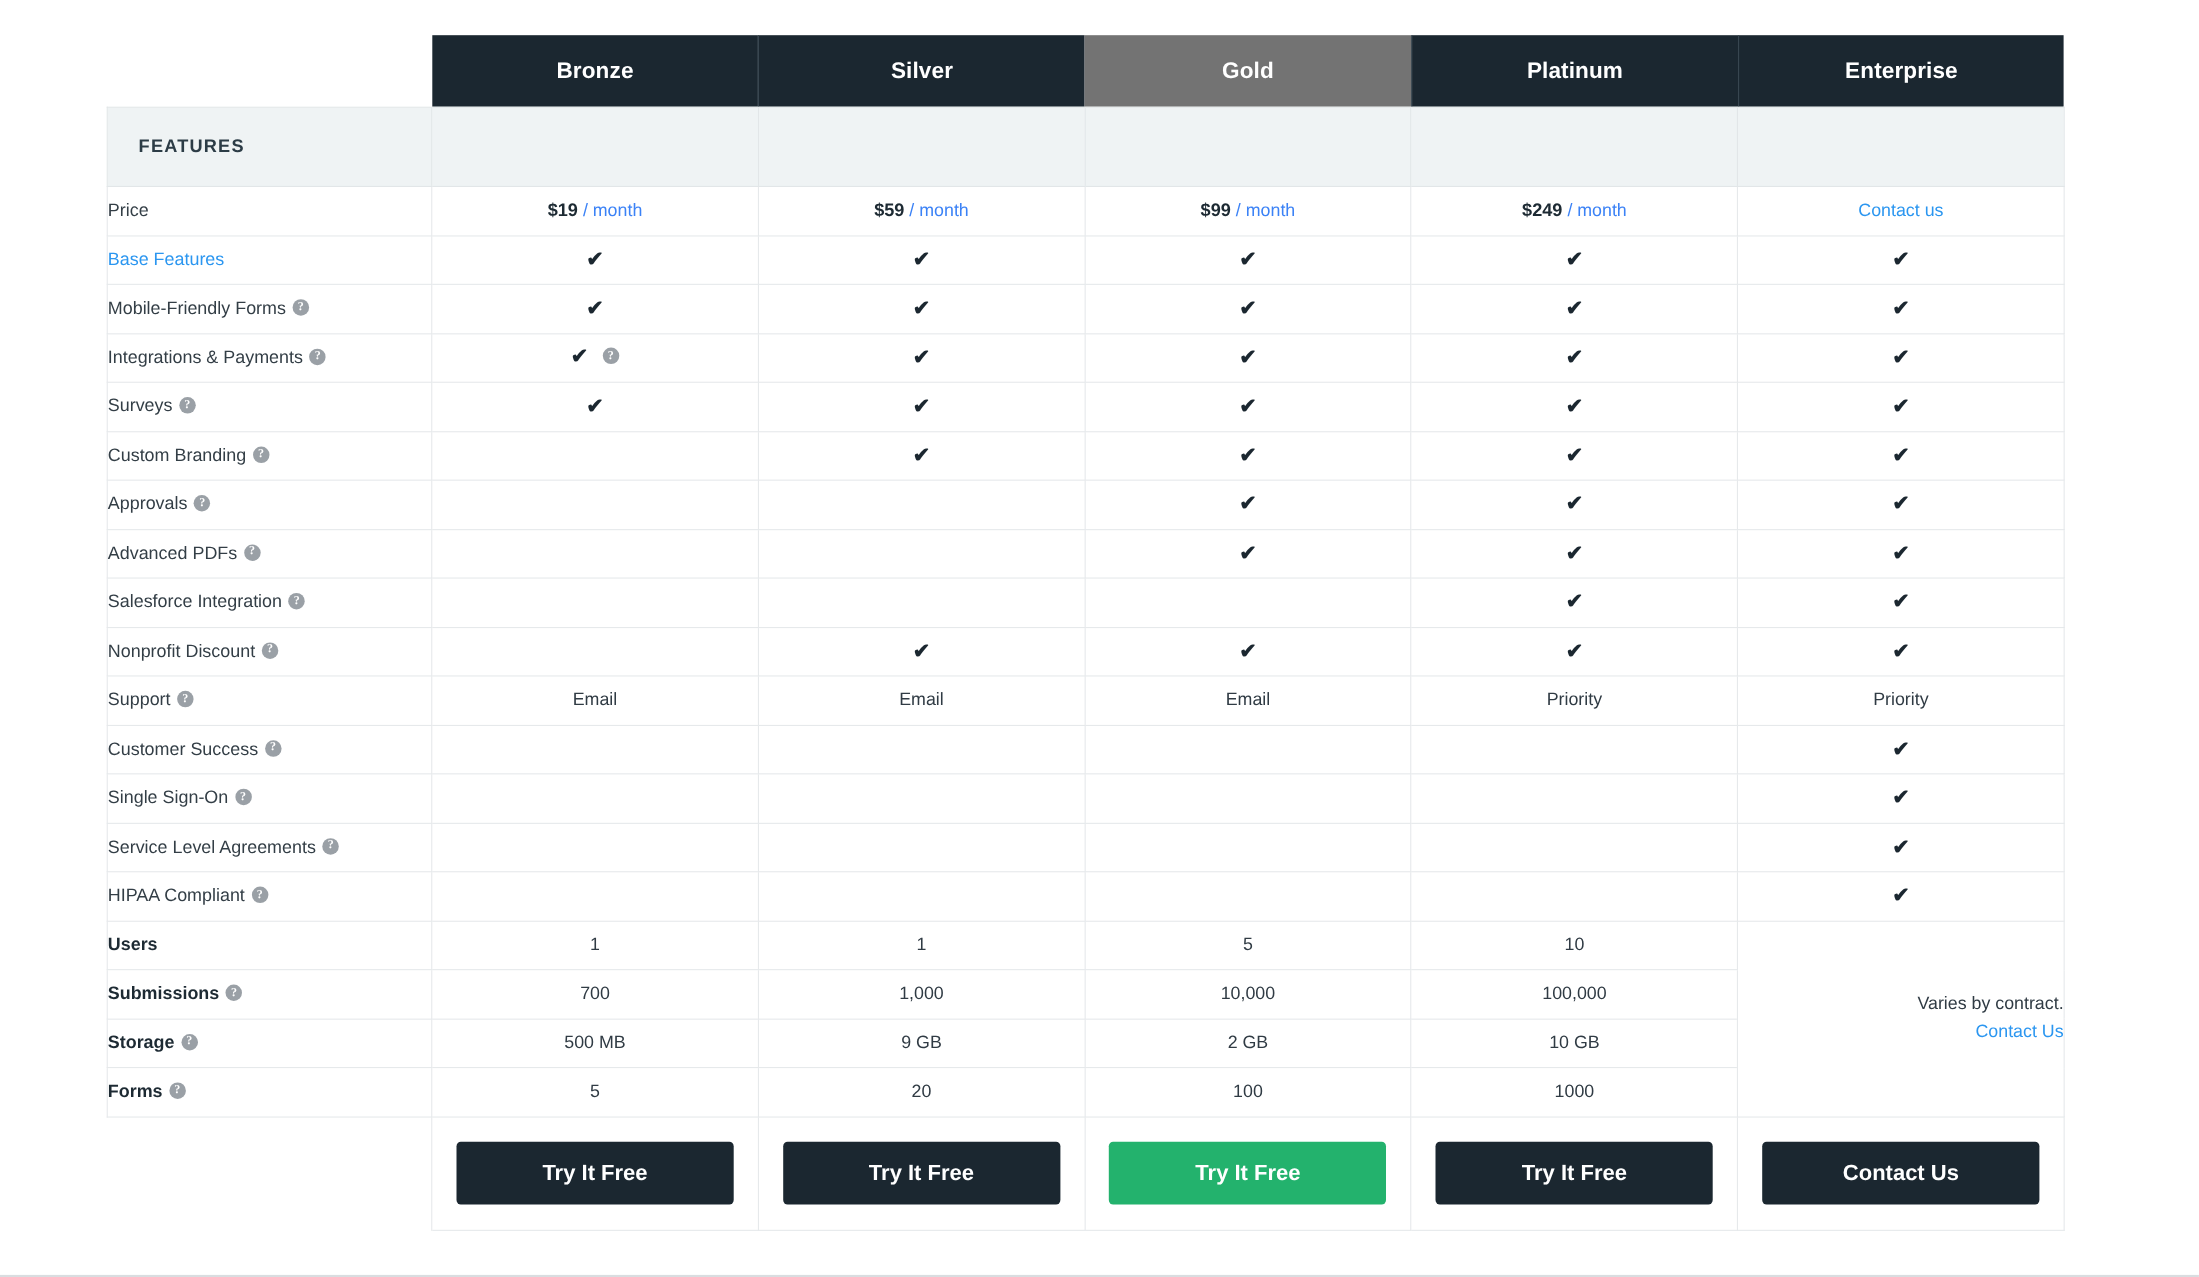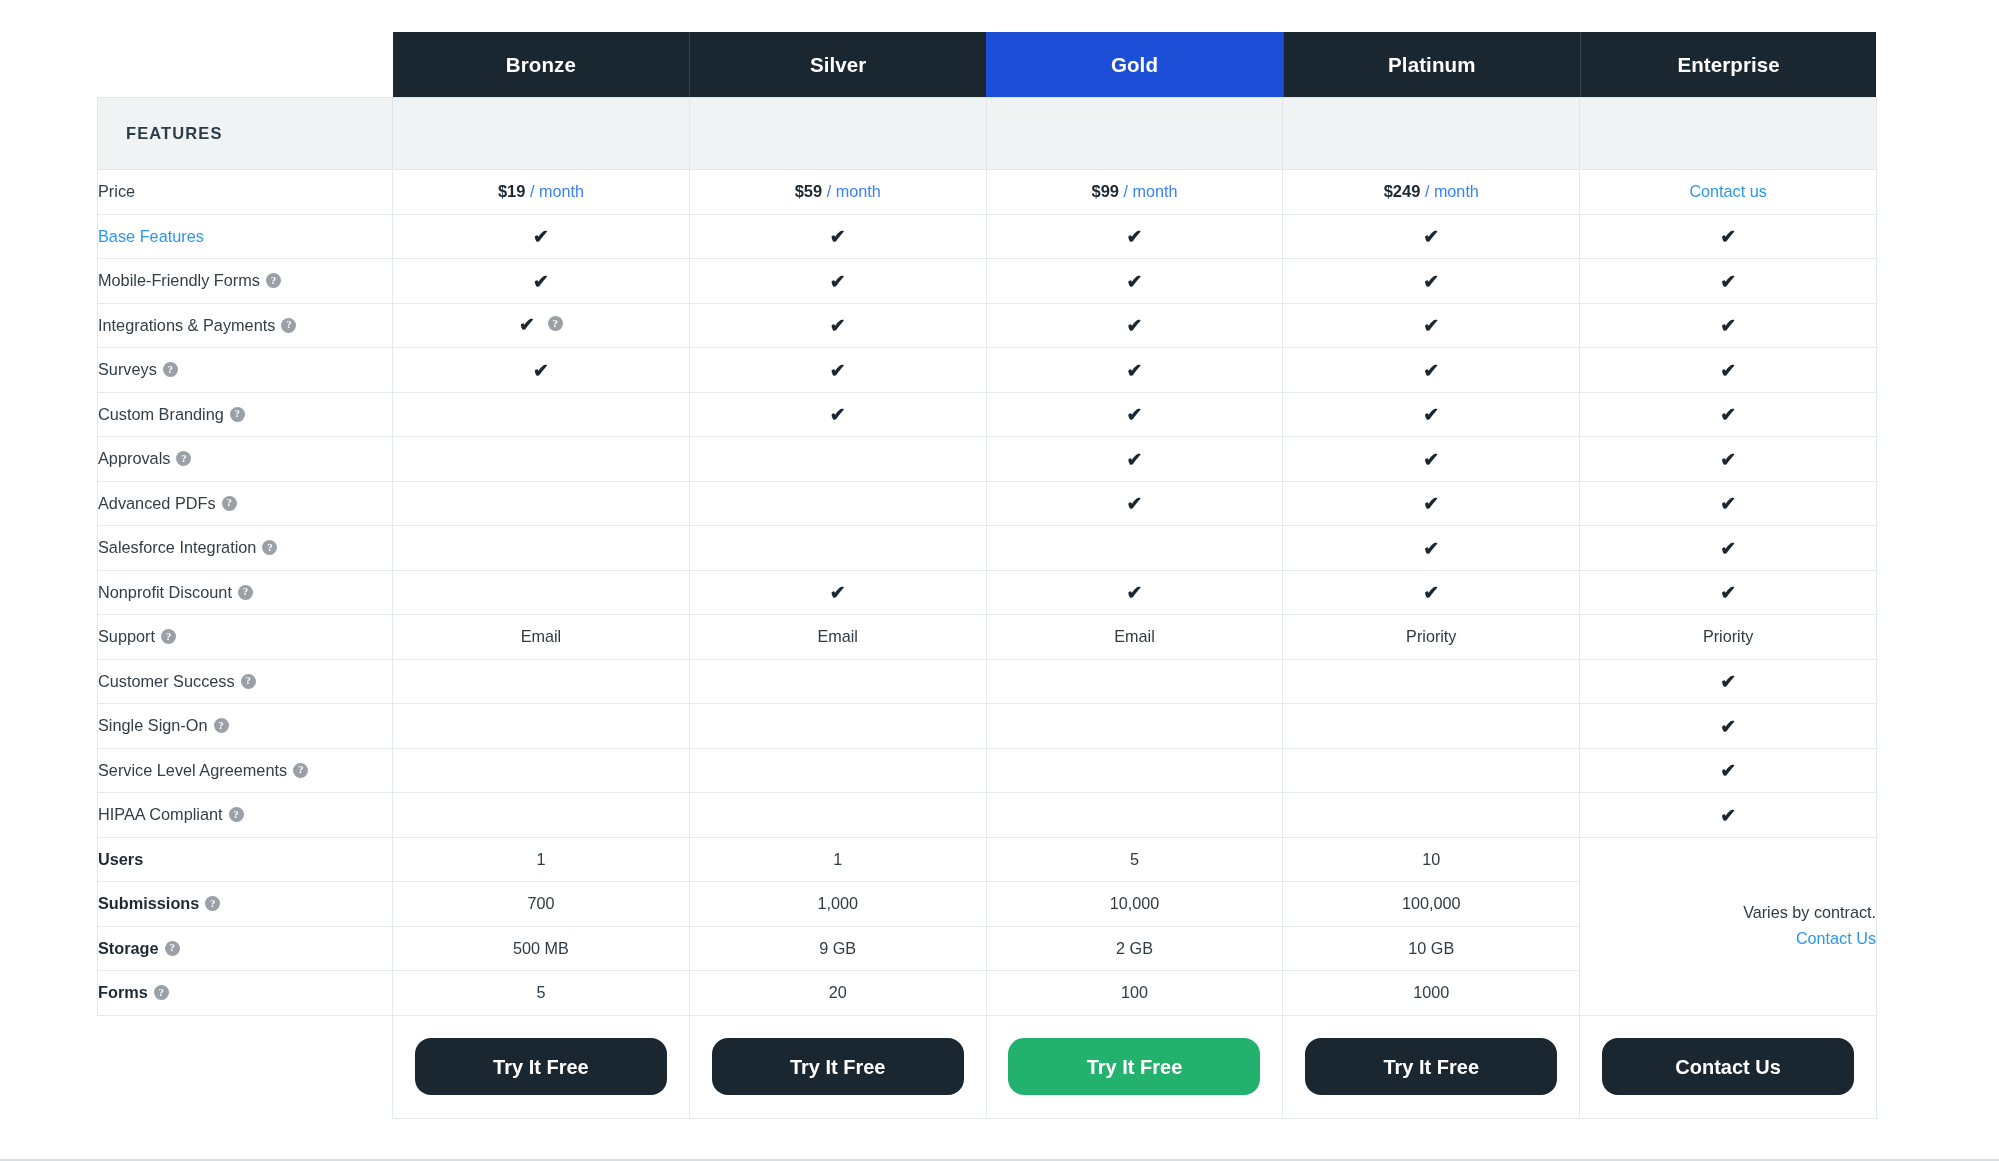--- a/index.html
+++ b/index.html
@@ -45,21 +45,21 @@
     font-size: 20.5px;
     font-weight: bold;
     display: flex;
     align-items: center;
     justify-content: center;
     border-left: 1px solid #384650;
     letter-spacing: 0.1px;
   }
   .plan-head.first { border-left: none; }
   .plan-head.highlight {
-    background: #1d4ed8;
+    background: #737373;
     border-left: none;
   }
 
   
   tr.features-band td {
     background: #eff3f4;
     border: 1px solid #e2e6e8;
     border-right: none;
     height: 72px;
     padding: 0;
@@ -152,21 +152,21 @@
     background: #ffffff;
     text-align: center;
     vertical-align: middle;
   }
   tr.cta-row td.cta-blank { border-left: none; border-bottom: none; border-right: 1px solid #e6e9eb;}
   .cta-btn {
     display: inline-block;
     width: 252px;
     height: 57px;
     line-height: 57px;
-    border-radius: 16px;
+    border-radius: 4px;
     background: #1b2730;
     color: #ffffff;
     font-size: 20px;
     font-weight: bold;
     text-align: center;
     border: none;
     cursor: pointer;
     font-family: "Liberation Sans", sans-serif;
   }
   .cta-btn.green { background: #23b26d; }

